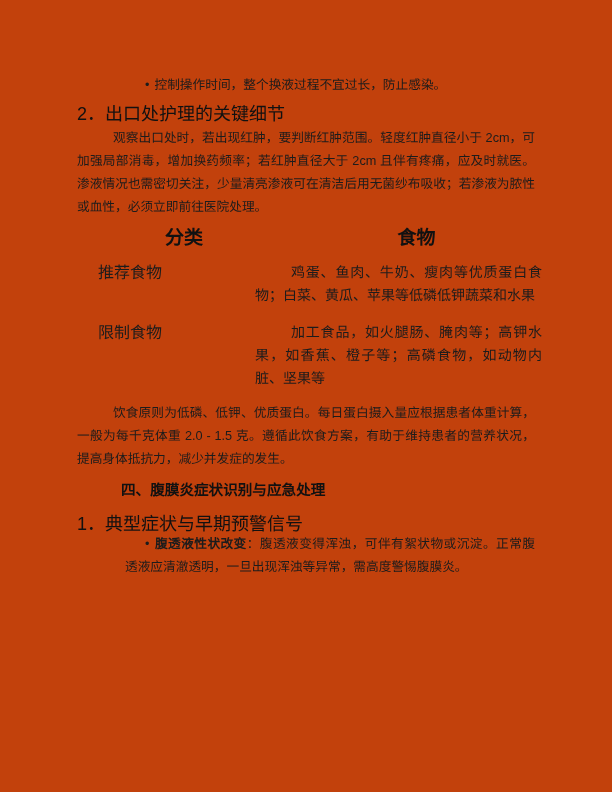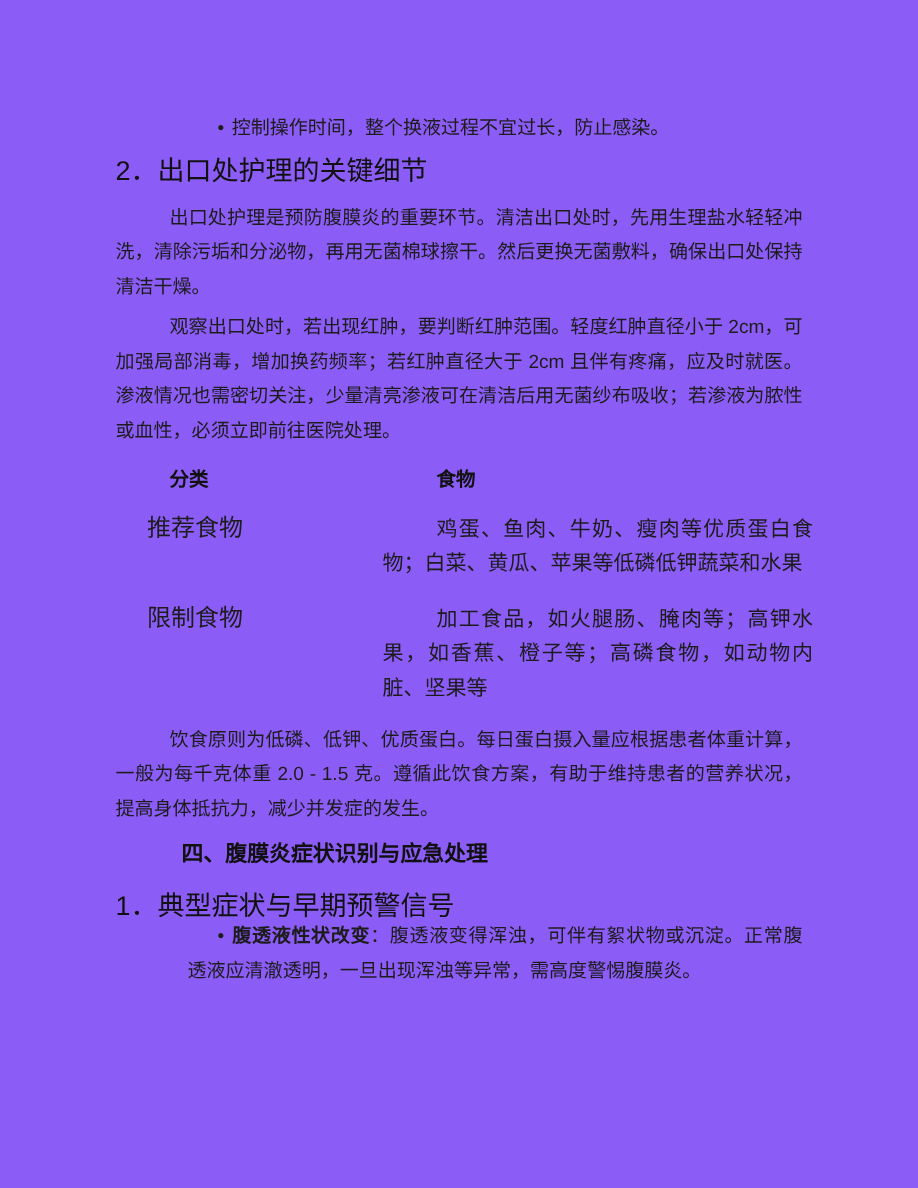--- a/index.html
+++ b/index.html
@@ -2,21 +2,21 @@
 <html lang="zh-CN"><head>
 <meta charset="utf-8">
 <style>
   * { margin: 0; padding: 0; box-sizing: border-box; }
   html, body { background: #e8e8e8; }
   .page {
     position: relative;
     width: 612px;
     height: 792px;
     margin: 0 auto;
-    background: #8b5cf6;
+    background: #c2410c;
     font-family: "Liberation Sans", "DejaVu Sans", sans-serif;
     color: #1c1c1c;
     overflow: hidden;
   }
   .content {
     position: absolute;
     left: 77px;
     top: 74px;
     width: 458px;
   }
@@ -62,24 +62,26 @@
 
   
   .diet-table { width: 465px; }
   .t-row { display: flex; }
   .t-row.r1 { margin-top: 10px; }
   .t-row.r2 { margin-top: 14px; }
   .tc1 { width: 178px; flex: none; }
   .tc2 { width: 287px; flex: none; }
   .th {
     font-weight: bold;
-    font-size: 13px;
+    font-size: 19px;
     line-height: 23px;
+    text-align: center;
     text-indent: 36px; 
     color: #111111;
+    font-family: Liberation Mono, monospace;
   }
   .td-label {
     font-size: 16px;
     line-height: 23px;
     padding-left: 21px;
   }
   .td-foods {
     font-size: 14px;
     line-height: 23px;
     text-align: justify;
@@ -91,21 +93,20 @@
 
 <div class="page">
   <div class="content">
 
     <div class="bullet-item">
       <span class="bullet-glyph">•</span><span>控制操作时间，整个换液过程不宜过长，防止感染。</span>
     </div>
 
     <h2 class="h-num m-h2">2．出口处护理的关键细节</h2>
 
-    <p class="body-text indent m-p1">出口处护理是预防腹膜炎的重要环节。清洁出口处时，先用生理盐水轻轻冲洗，清除污垢和分泌物，再用无菌棉球擦干。然后更换无菌敷料，确保出口处保持清洁干燥。</p>
 
     <p class="body-text indent m-p2">观察出口处时，若出现红肿，要判断红肿范围。轻度红肿直径小于 2cm，可加强局部消毒，增加换药频率；若红肿直径大于 2cm 且伴有疼痛，应及时就医。渗液情况也需密切关注，少量清亮渗液可在清洁后用无菌纱布吸收；若渗液为脓性或血性，必须立即前往医院处理。</p>
 
 
     <div class="diet-table m-tbl">
       <div class="t-row">
         <div class="tc1 th">分类</div>
         <div class="tc2 th">食物</div>
       </div>
       <div class="t-row r1">

